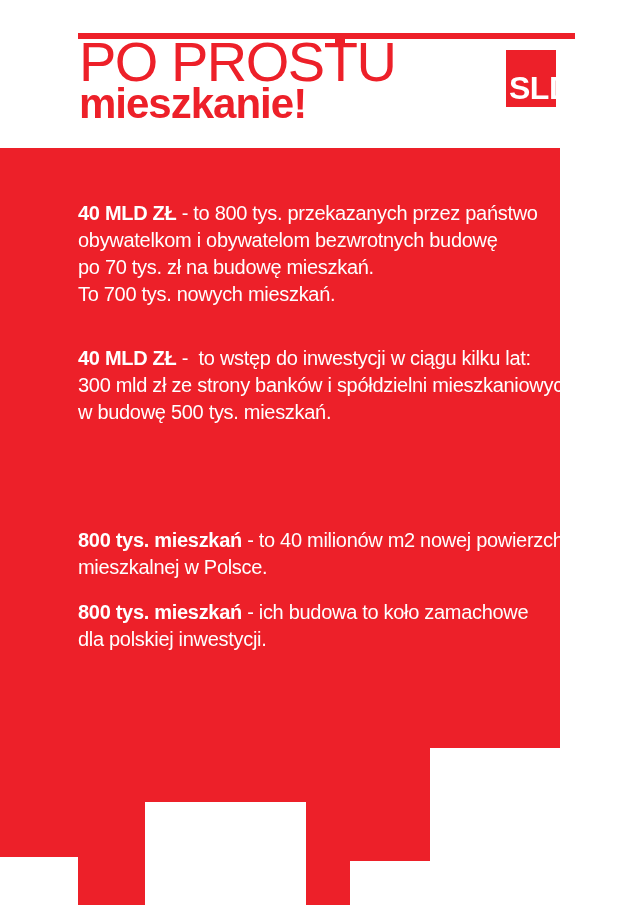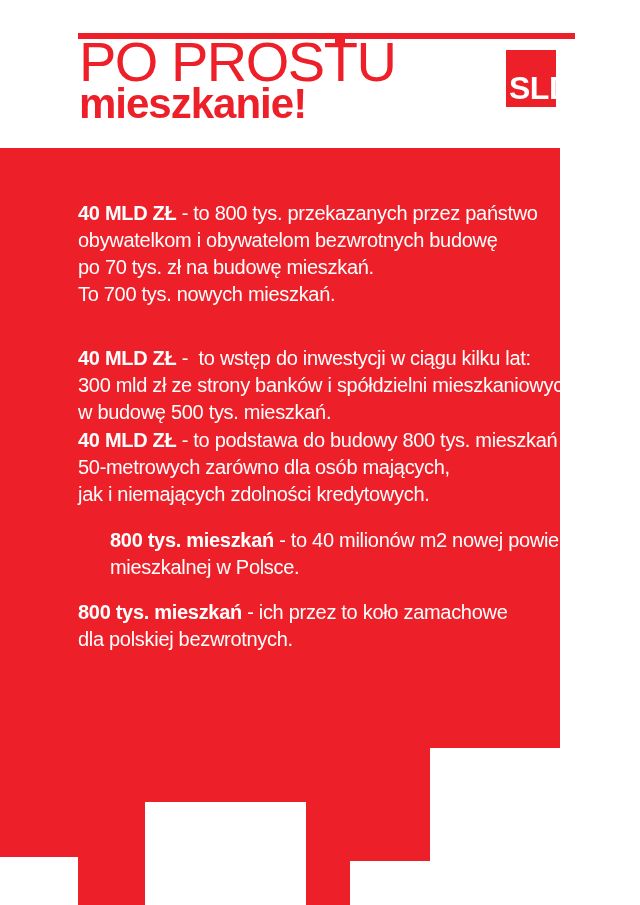--- a/index.html
+++ b/index.html
@@ -47,21 +47,21 @@
   }
   .para {
     position: absolute; left: 78px;
     color: var(--white); font-size: 20px; line-height: 27px;
     letter-spacing: -0.3px; white-space: nowrap;
   }
   .para .lead { font-weight: bold; }
   .p1 { top: 52px; }   
   .p2 { top: 177px; margin-top: 20px; }  
   .p3 { top: 279px; }  
-  .p4 { top: 379px; margin-left: 32px; }  
+  .p4 { top: 379px; }  
   .p5 { top: 451px; }  
   .p6 { top: 526px; }  
 
   
   .cut { position: absolute; background: #ffffff; }
   .cut-a { left: 0;    top: 709px; width: 78px;  height: 48px;  }
   .cut-b { left: 145px; top: 654px; width: 161px; height: 103px; }
   .cut-c { left: 350px; top: 713px; width: 80px;  height: 44px;  }
   .cut-d { left: 430px; top: 600px; width: 162px; height: 157px; }
   .cut-e { left: 592px; top: 654px; width: 48px;  height: 103px; }
@@ -89,34 +89,29 @@
     <div>po 70 tys. zł na budowę mieszkań.</div>
     <div>To 700 tys. nowych mieszkań.</div>
   </div>
 
   <div class="para p2">
     <div><span class="lead">40 MLD ZŁ</span><span> - &nbsp;to wstęp do inwestycji w ciągu kilku lat:</span></div>
     <div>300 mld zł ze strony banków i spółdzielni mieszkaniowych</div>
     <div>w budowę 500 tys. mieszkań.</div>
   </div>
 
-  <div class="para p3">
-    <div><span class="lead">40 MLD ZŁ</span><span> - to podstawa do budowy 800 tys. mieszkań</span></div>
-    <div>50-metrowych zarówno dla osób mających,</div>
-    <div>jak i niemających zdolności kredytowych.</div>
-  </div>
 
   <div class="para p4">
     <div><span class="lead">800 tys. mieszkań</span><span> - to 40 milionów m2 nowej powierzchni</span></div>
     <div>mieszkalnej w Polsce.</div>
   </div>
 
   <div class="para p5">
-    <div><span class="lead">800 tys. mieszkań</span><span> - ich przez to koło zamachowe</span></div>
-    <div>dla polskiej bezwrotnych.</div>
+    <div><span class="lead">800 tys. mieszkań</span><span> - ich budowa to koło zamachowe</span></div>
+    <div>dla polskiej inwestycji.</div>
   </div>
 
 
   <div class="cut cut-a"></div>
   <div class="cut cut-b"></div>
   <div class="cut cut-c"></div>
   <div class="cut cut-d"></div>
   <div class="cut cut-e"></div>
 </div>
 

